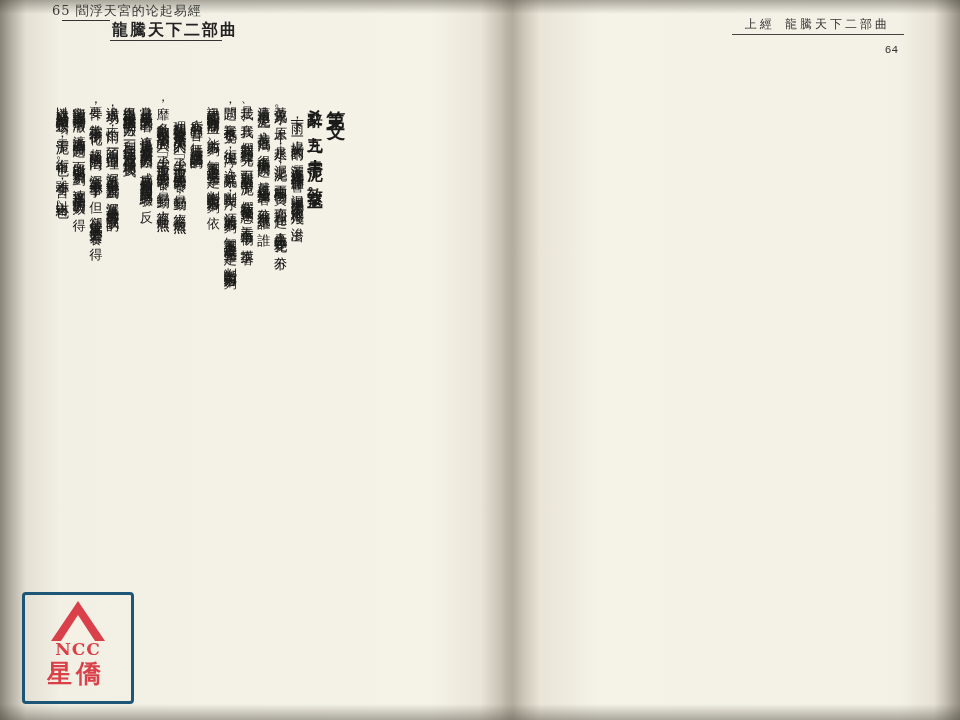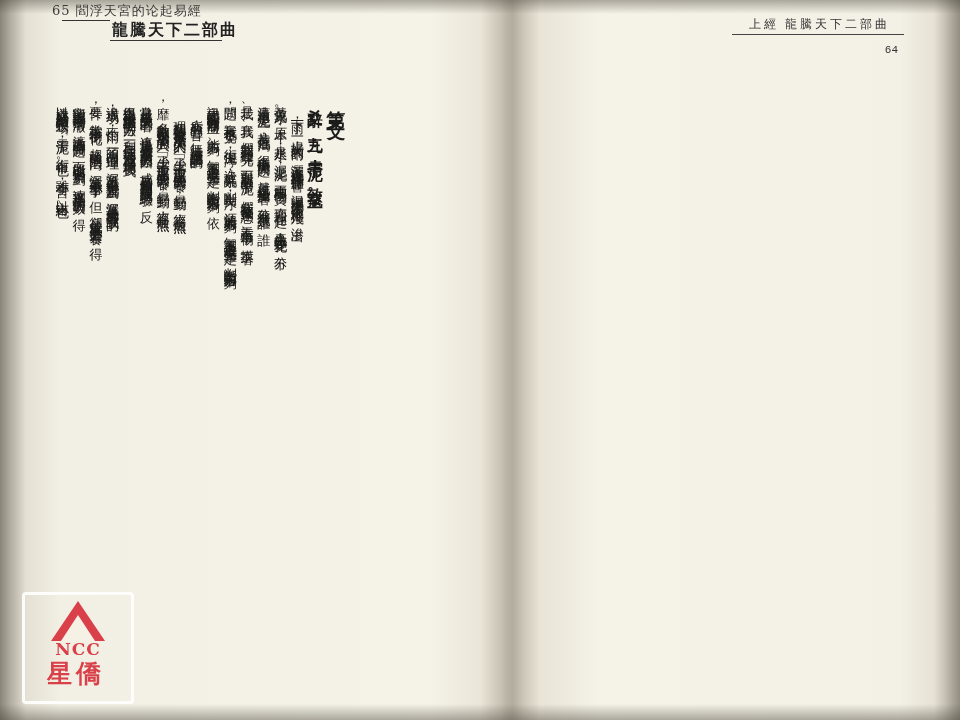--- a/index.html
+++ b/index.html
@@ -100,21 +100,21 @@
   }
   .hdr-left-rule2 {
     position: absolute;
     left: 110px; top: 40px;
     width: 112px; height: 0;
     border-top: 1.5px solid #333;
   }
   .hdr-right {
     position: absolute;
     right: 70px; top: 16px;
-    font-family: Liberation Serif, serif;
+    font-family: Liberation Mono, monospace;
     font-size: 12px;
     color: #333;
     letter-spacing: 3px;
     white-space: nowrap;
     margin-left: 32px;
   }
   .hdr-right-rule {
     position: absolute;
     right: 56px; top: 34px;
     width: 172px; height: 0;
@@ -158,21 +158,21 @@
   }
   .vcol.indent1 { padding-top: 14px; }
   
   #left-cols  { left: 52px;  top: 96px;  height: 600px; }
 
   
   .stamp {
     position: absolute;
     left: 22px; bottom: 16px;
     width: 112px; height: 112px;
-    border: 3px solid #ffffff;
+    border: 3px solid #0c4a6e;
     border-radius: 4px;
     color: #d8323c;
     font-family: "DejaVu Serif", serif;
     box-sizing: border-box;
     opacity: 0.92;
   }
   .stamp .tri {
     position: absolute;
     left: 50%; top: 6px;
     transform: translateX(-50%);

